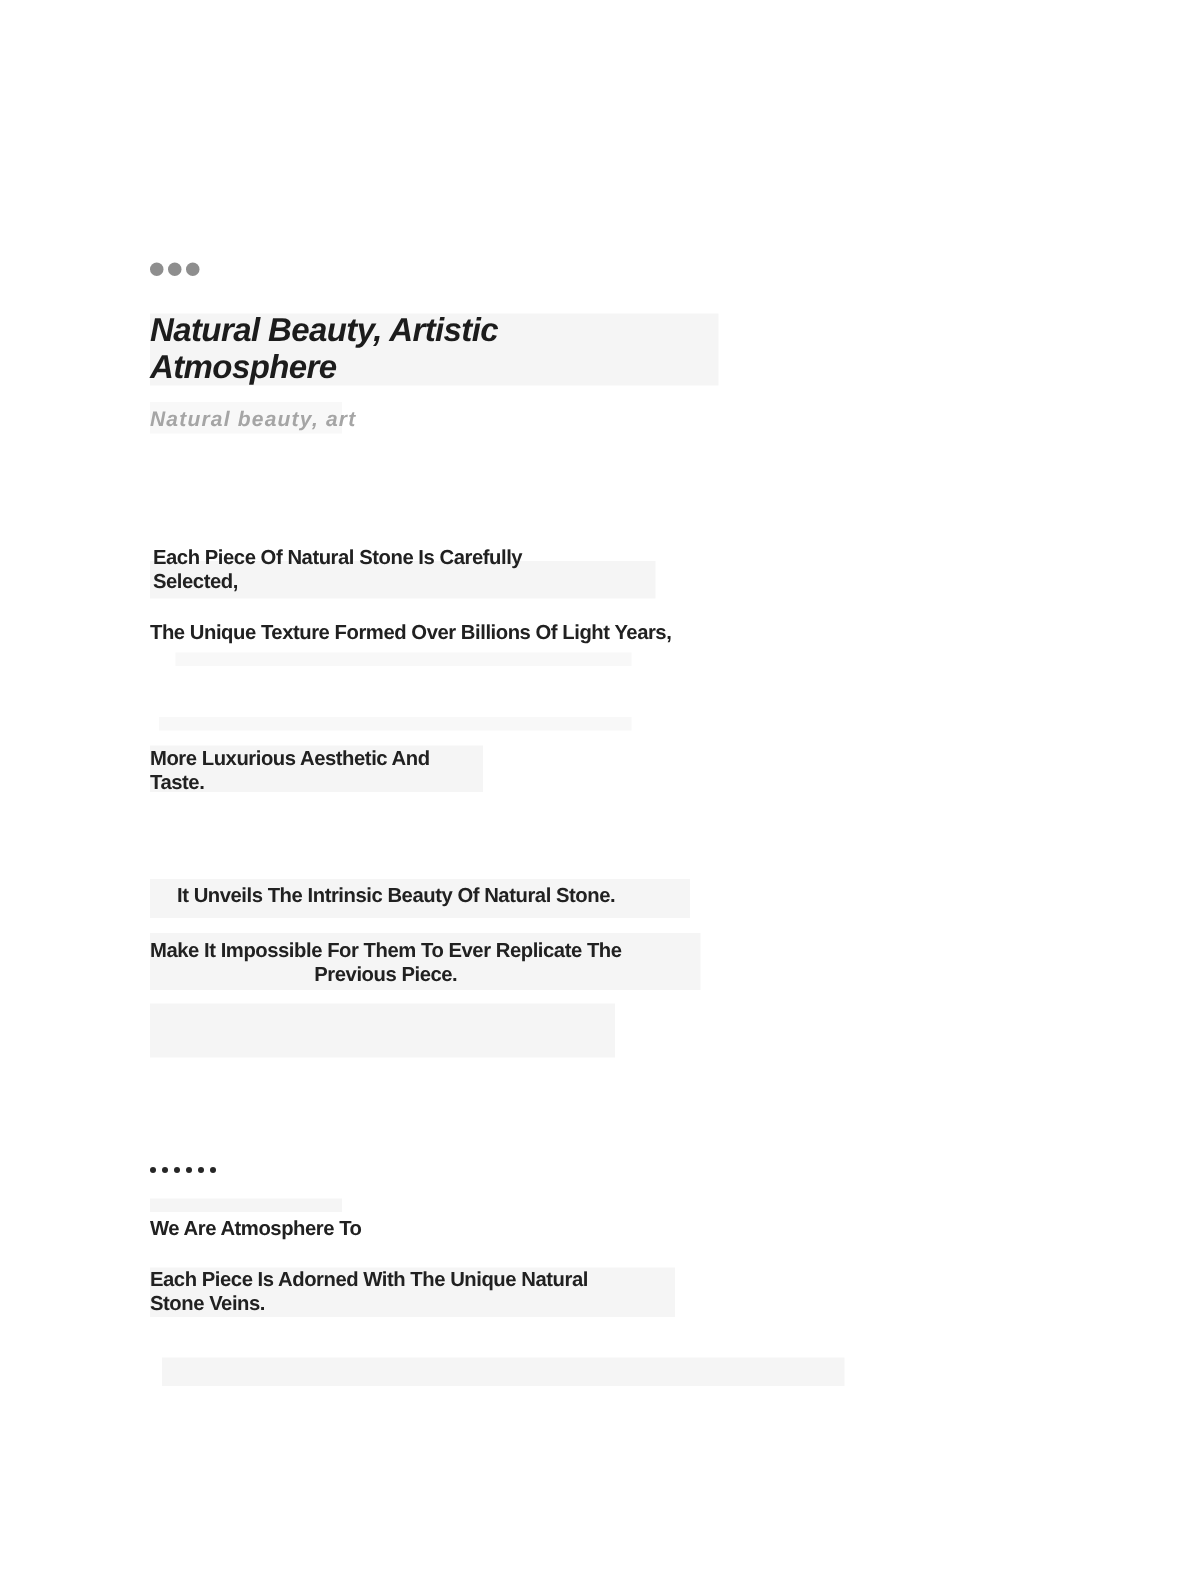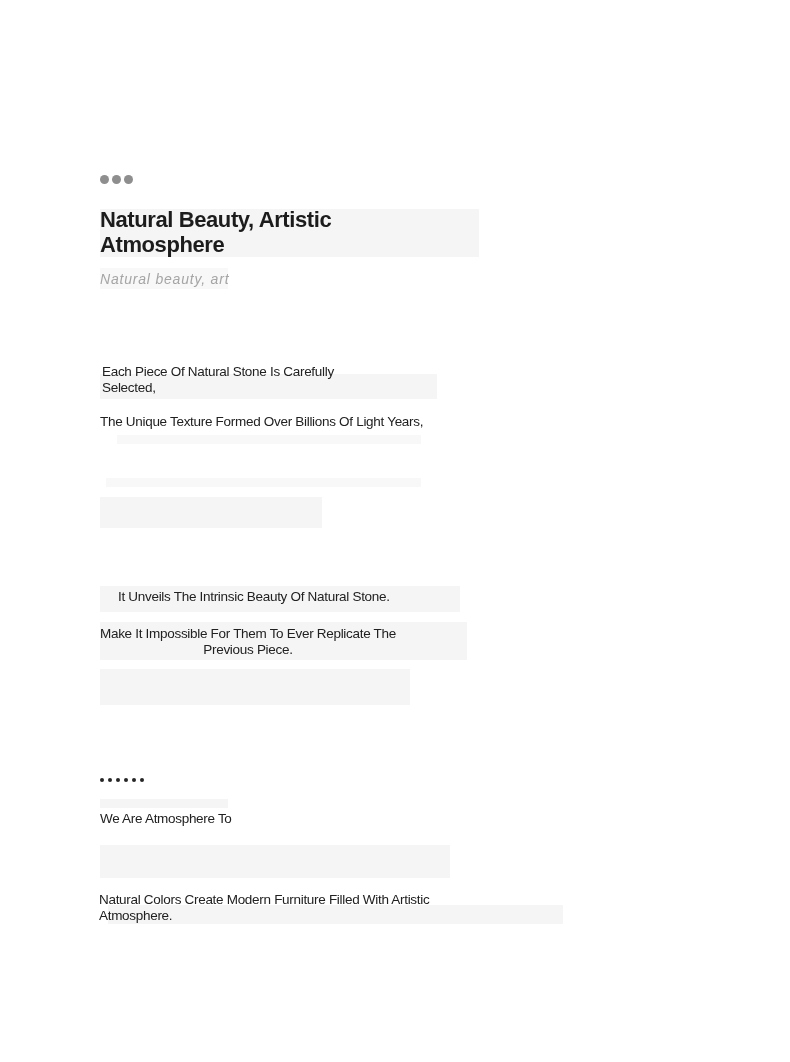--- a/index.html
+++ b/index.html
@@ -30,35 +30,36 @@
     white-space: pre-line;
     color: #212121;
   }
 
   .page-title {
     font-size: 22px;
     line-height: 25px;
     font-weight: 700;
     letter-spacing: -0.4px;
     color: #1c1c1c;
+    font-style: italic;
   }
 
   .page-subtitle {
     font-size: 14px;
     line-height: 20px;
     font-style: italic;
-    font-weight: 400;
+    font-weight: 700;
     letter-spacing: 0.8px;
     color: #a5a5a5;
   }
 
   .para {
     font-size: 13.5px;
     line-height: 16px;
-    font-weight: 400;
+    font-weight: 700;
     letter-spacing: -0.3px;
     color: #212121;
   }
 
   .window-dots {
     position: absolute;
     left: 100px;
     top: 175px;
     display: flex;
     gap: 3px;
@@ -110,30 +111,32 @@
     <div class="dot"></div>
   </div>
 
   <div class="txt page-title" style="left:100px; top:207px;">Natural Beauty, Artistic
 Atmosphere</div>
   <div class="txt page-subtitle" style="left:100px; top:269px;">Natural beauty, art</div>
 
   <div class="txt para" style="left:102px; top:364px;">Each Piece Of Natural Stone Is Carefully
 Selected,</div>
   <div class="txt para" style="left:100px; top:414px;">The Unique Texture Formed Over Billions Of Light Years,</div>
+  <div class="txt para" style="left:100px; top:498px;">More Luxurious Aesthetic And
+Taste.</div>
   <div class="txt para" style="left:102px; top:589px;margin-left:16px;">It Unveils The Intrinsic Beauty Of Natural Stone.</div>
   <div class="txt para" style="left:100px; top:626px;text-align:center;">Make It Impossible For Them To Ever Replicate The
 Previous Piece.</div>
 
   <div class="sep-dots">
     <div class="dot"></div>
     <div class="dot"></div>
     <div class="dot"></div>
     <div class="dot"></div>
     <div class="dot"></div>
     <div class="dot"></div>
   </div>
 
   <div class="txt para" style="left:100px; top:811px;">We Are Atmosphere To</div>
-  <div class="txt para" style="left:99px; top:892px;">Natural Colors Create Modern Furniture Filled With Artistic
-Atmosphere.</div>
+  <div class="txt para" style="left:100px; top:845px;">Each Piece Is Adorned With The Unique Natural
+Stone Veins.</div>
 
 </div>
 
 </body></html>

